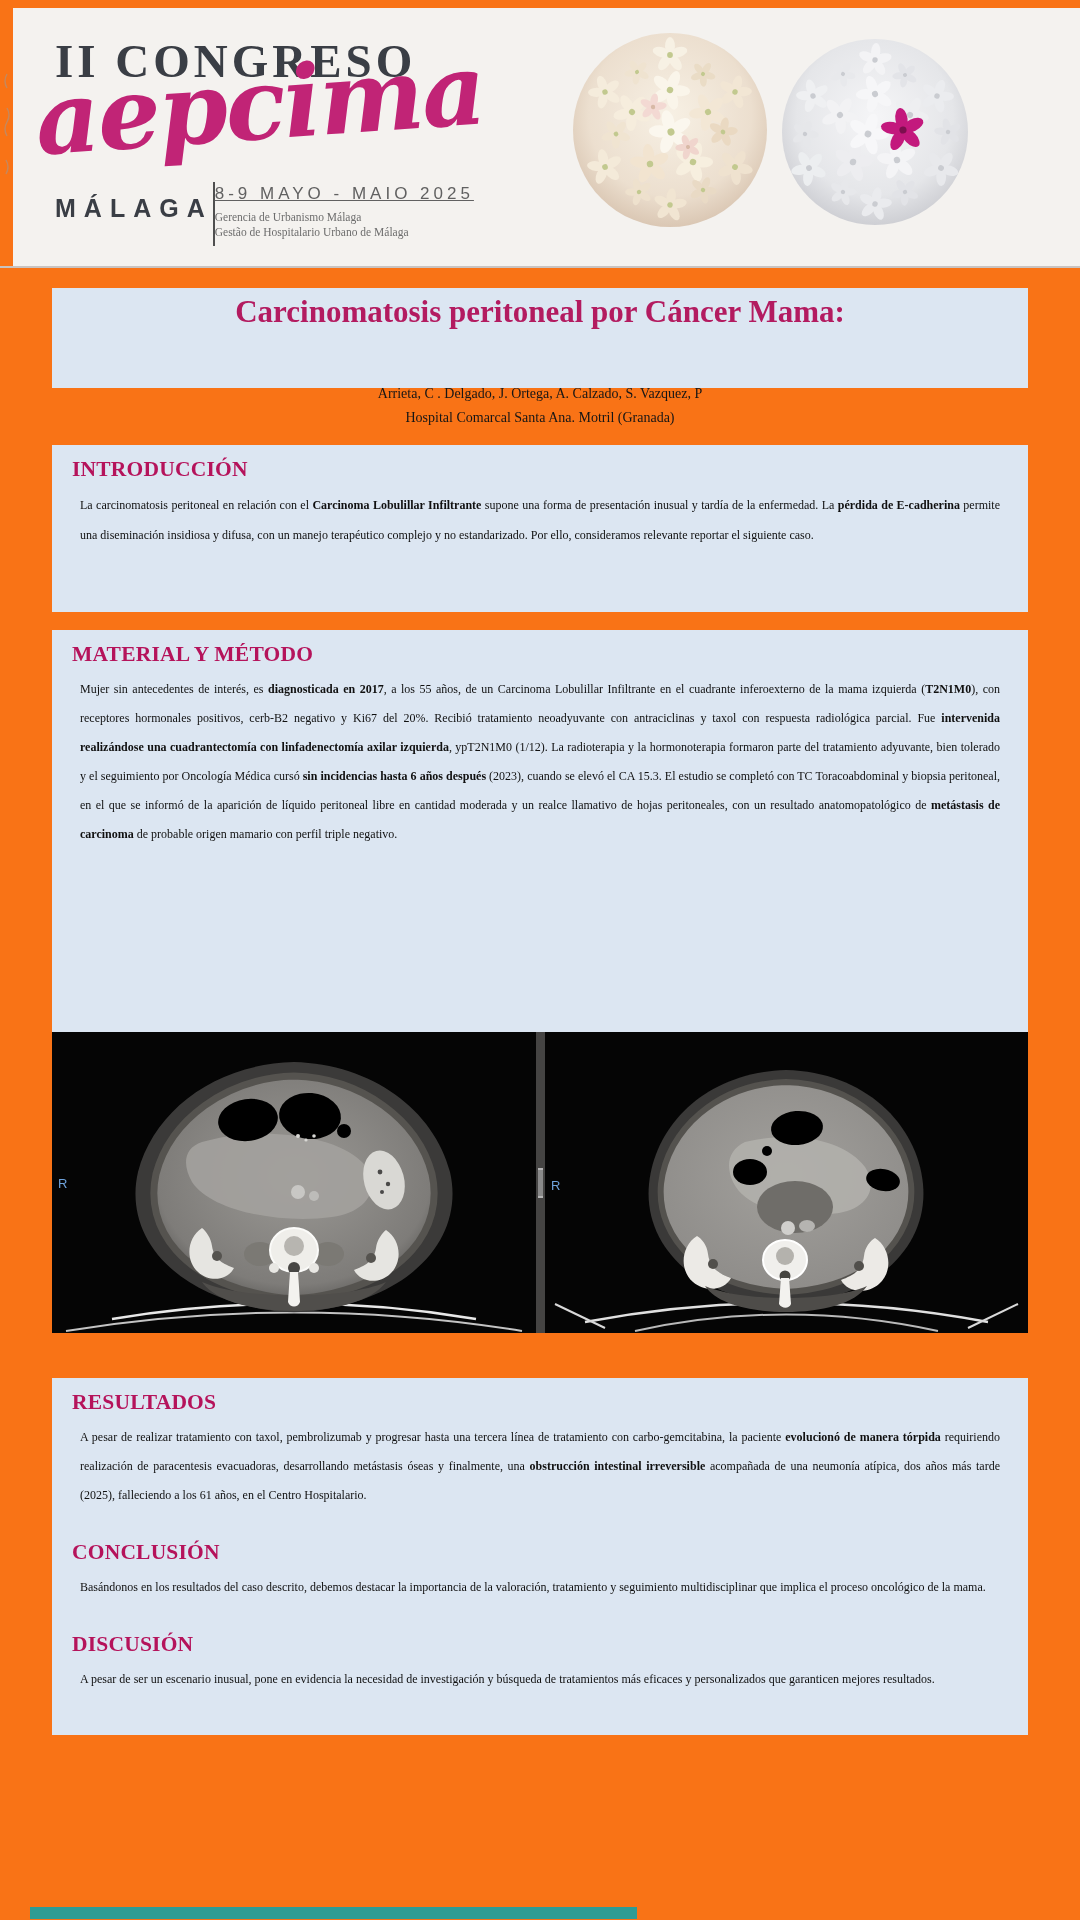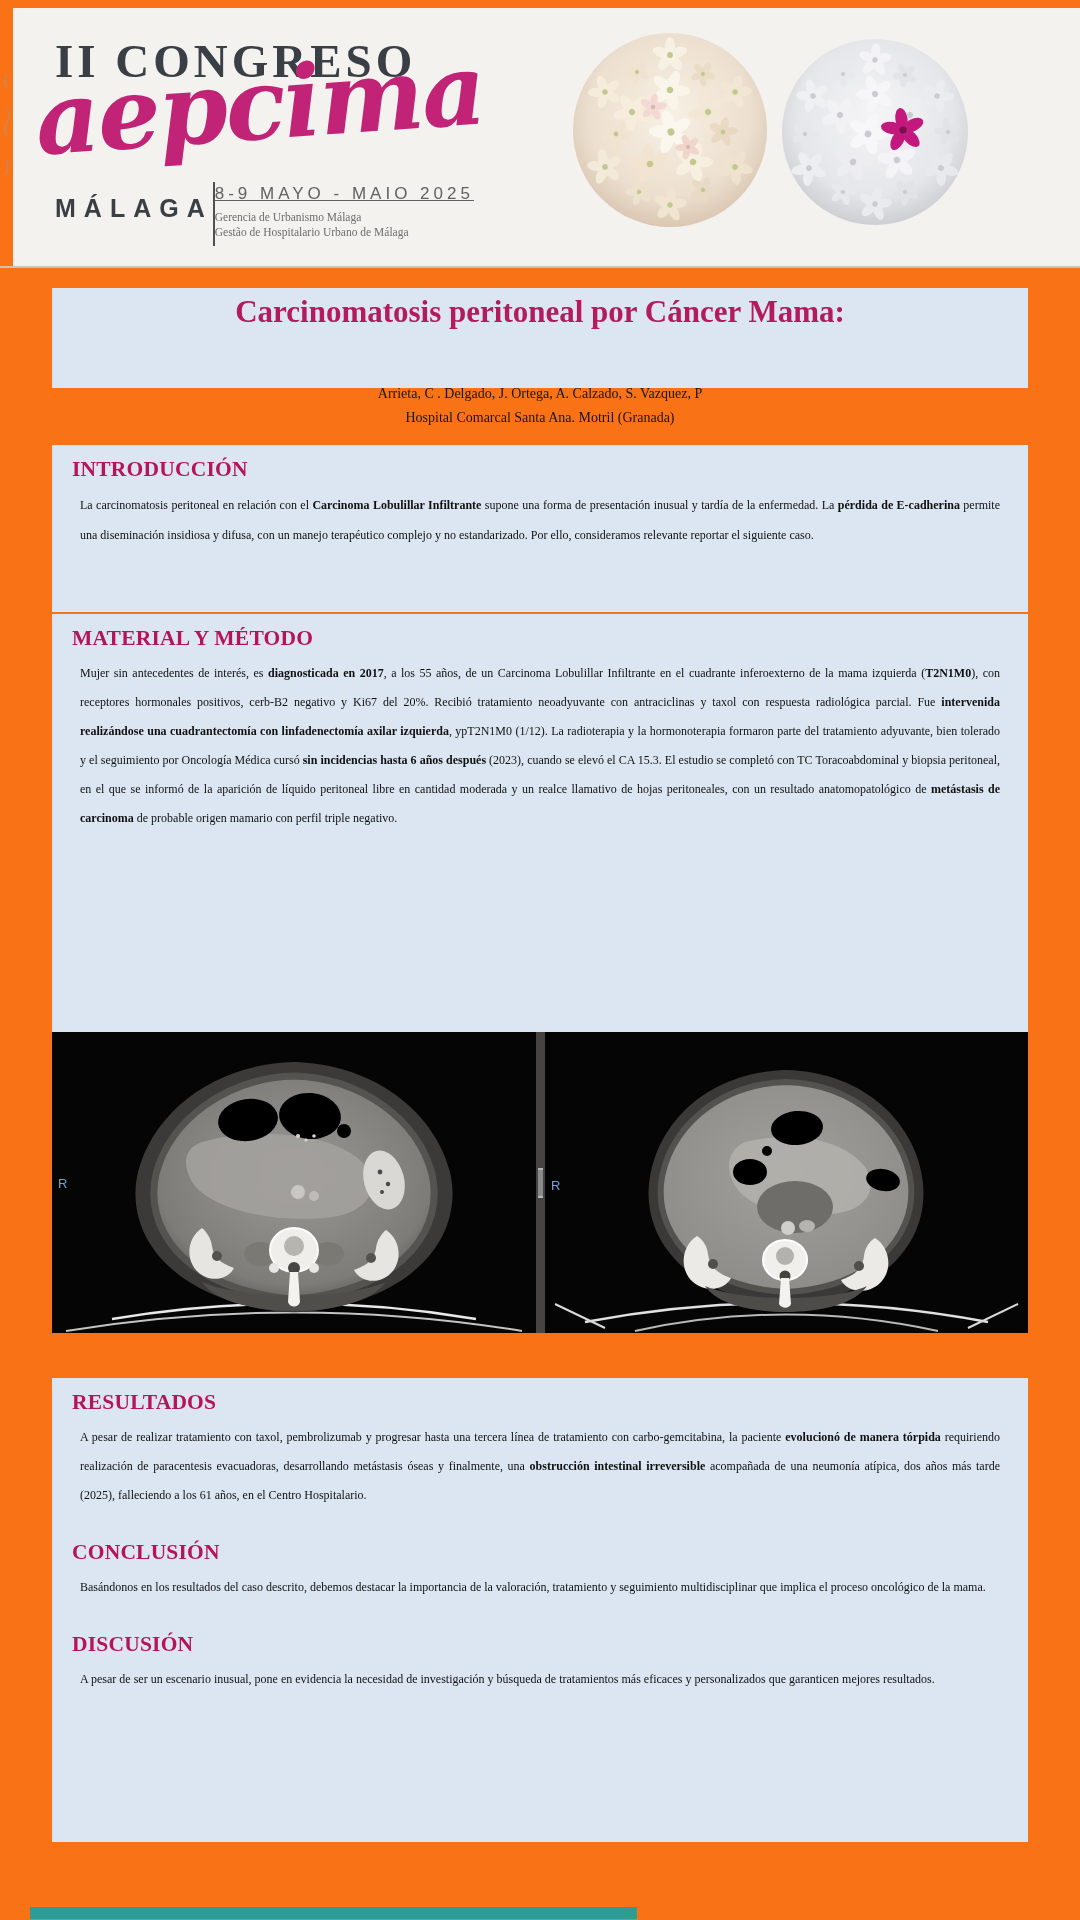--- a/index.html
+++ b/index.html
@@ -34,22 +34,22 @@
         line-height:24px;color:#161616;}
 
   
   .box{position:absolute;left:52px;width:976px;background:#dce6f2;box-sizing:border-box;
         padding:12px 20px 10px 20px;overflow:hidden;}
   .box h2{margin:0 0 7px 0;font-size:21.5px;font-weight:700;color:#b5135b;
         font-family:"Liberation Serif",serif;letter-spacing:.2px;}
   .box p{margin:8px;font-size:12px;line-height:29px;text-align:justify;color:#101010;}
   #intro{top:445px;height:167px;}
   #intro p{line-height:30px;}
-  #material{top:614px;height:486px;}
-  #final{top:1378px;height:464px;}
+  #material{top:630px;height:486px;}
+  #final{top:1378px;height:357px;}
   .sub + .sub{margin-top:30px;}
 
   
   .ct{position:absolute;left:52px;top:1032px;width:976px;height:301px;display:flex;background:#000;}
   .ct-divider{width:9px;height:301px;background:#454443;position:relative;}
   .ct-divider::after{content:"";position:absolute;left:2px;top:136px;width:5px;height:26px;
         background:#8a8a8a;border-top:2px solid #b5b5b5;border-bottom:2px solid #b5b5b5;}
 
   
   .teal-bar{position:absolute;left:30px;top:1907px;width:607px;height:12px;background:#2f9c94;}

